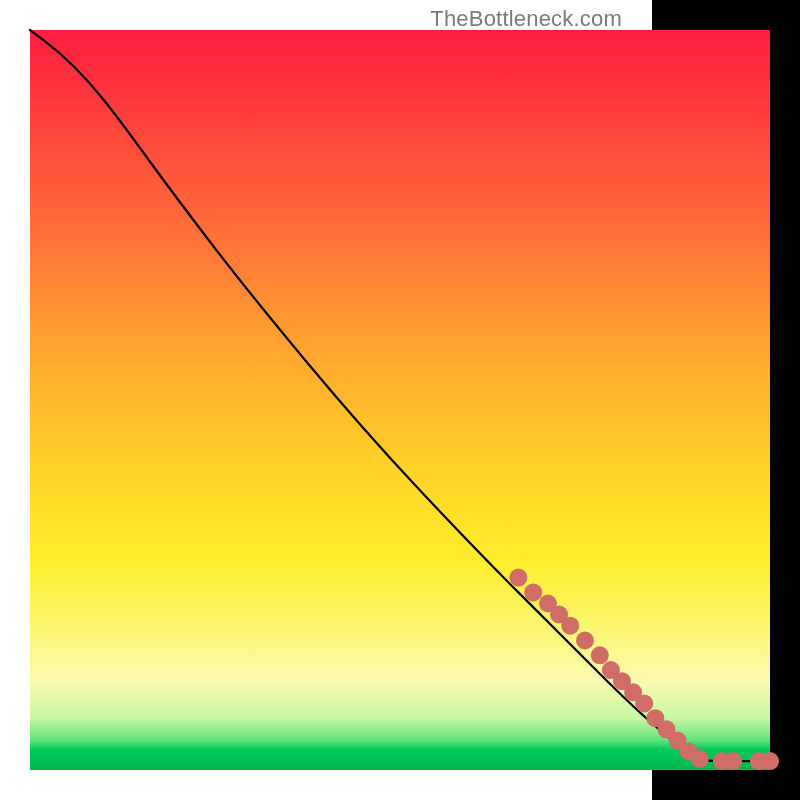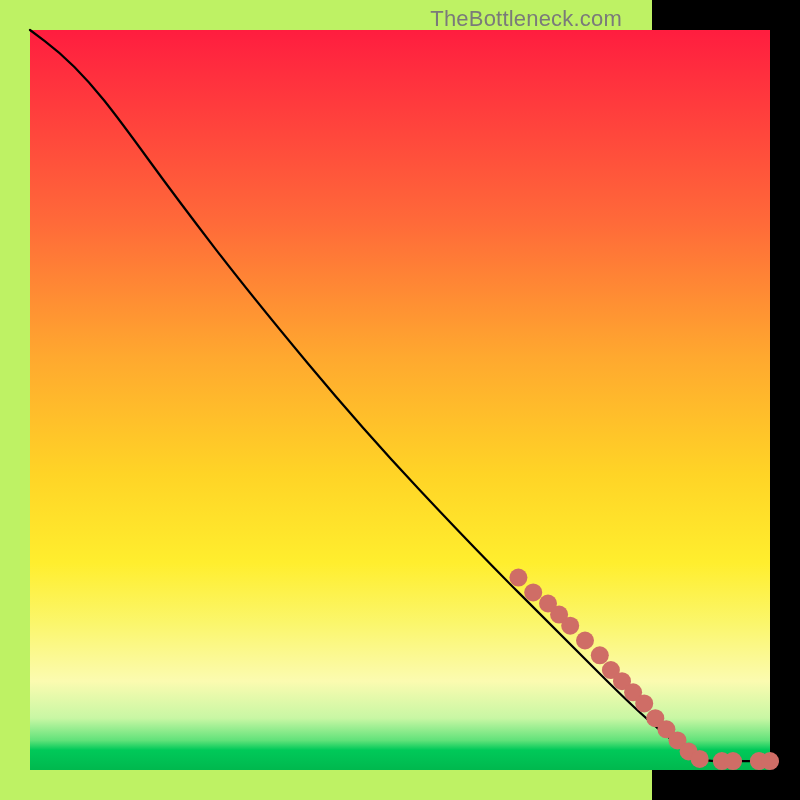--- a/index.html
+++ b/index.html
@@ -10,21 +10,21 @@
     background: #000;
     overflow: hidden;
     font-family: Arial, Helvetica, sans-serif;
   }
   .frame {
     position: absolute;
     left: 0;
     top: 0;
     width: 652px;
     height: 800px;
-    background: #bef264;
+    background: #ffffff;
   }
   .plot {
     position: absolute;
     left: 30px;
     top: 30px;
     width: 740px;
     height: 740px;
     
     background: linear-gradient(to bottom,
       #ff1d3f 0%,

